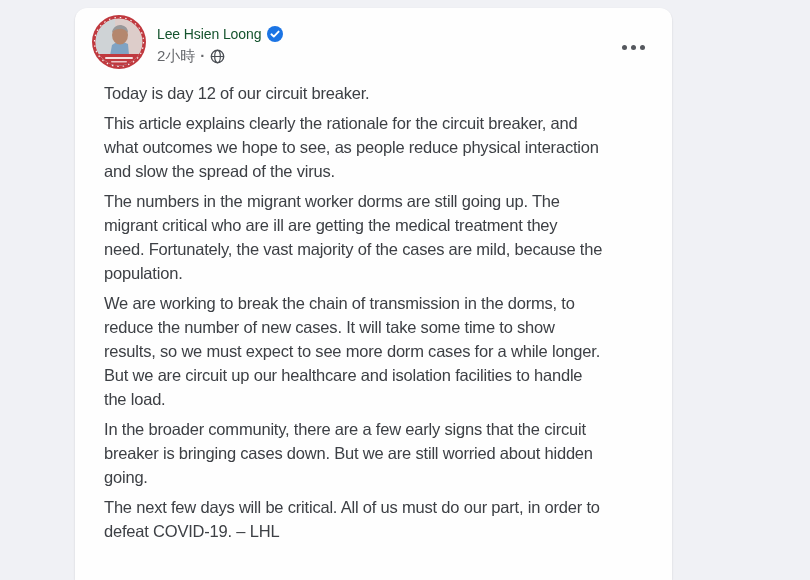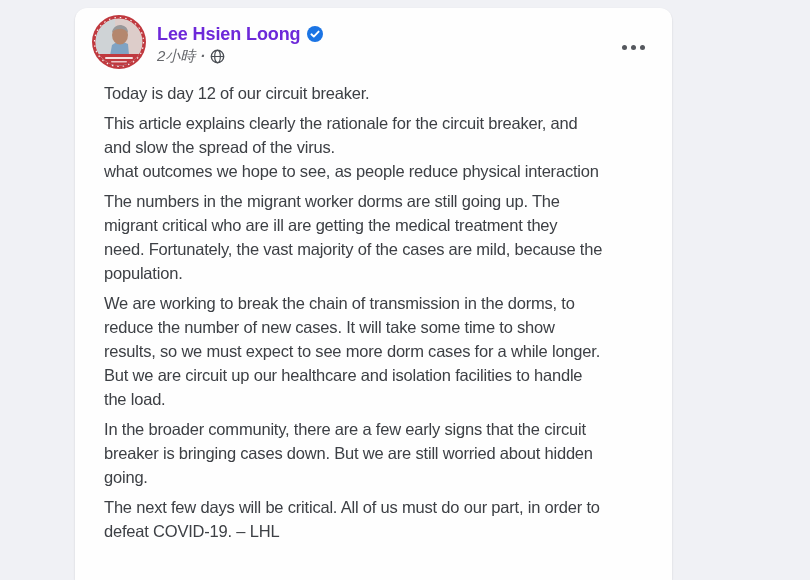--- a/index.html
+++ b/index.html
@@ -30,34 +30,33 @@
   }
   .avatar-wrap {
     width: 54px; height: 54px;
     flex: 0 0 54px;
     border-radius: 50%;
     cursor: pointer;
   }
   .header-text { margin-left: 11px; margin-top: 9px; }
   .author-row { display: flex; align-items: center; line-height: 20px; }
   .author-name {
-    font-size: 18px;
-    font-weight: 700;
-    color: #6d28d9;
+    font-size: 14px;
+    font-weight: 400;
+    color: #14532d;
     letter-spacing: -0.1px;
     cursor: pointer;
   }
   .verified-badge { margin-left: 6px; display: inline-flex; }
   .meta-row {
     display: flex; align-items: center;
     margin-top: 3px;
     font-size: 15px;
     color: #65676b;
     line-height: 18px;
-    font-style: italic;
   }
   .meta-sep { margin: 0 5px; font-weight: 700; }
   .globe-icon { display: inline-flex; margin-top: 1px; }
   .more-btn {
     position: absolute;
     top: 24px; right: 22px;
     width: 34px; height: 30px;
     display: flex; align-items: center; justify-content: center;
     gap: 4px;
     border-radius: 6px;
@@ -140,22 +139,22 @@
       <span class="dot"></span>
       <span class="dot"></span>
     </div>
 
     <div class="post-body" id="post-body">
         <p>
           <span class="line">Today is day 12 of our circuit breaker.</span>
         </p>
         <p>
           <span class="line">This article explains clearly the rationale for the circuit breaker, and</span>
+          <span class="line">what outcomes we hope to see, as people reduce physical interaction</span>
           <span class="line">and slow the spread of the virus.</span>
-          <span class="line">what outcomes we hope to see, as people reduce physical interaction</span>
         </p>
         <p>
           <span class="line">The numbers in the migrant worker dorms are still going up. The</span>
           <span class="line">migrant critical who are ill are getting the medical treatment they</span>
           <span class="line">need. Fortunately, the vast majority of the cases are mild, because the</span>
           <span class="line">population.</span>
         </p>
         <p>
           <span class="line">We are working to break the chain of transmission in the dorms, to</span>
           <span class="line">reduce the number of new cases. It will take some time to show</span>

